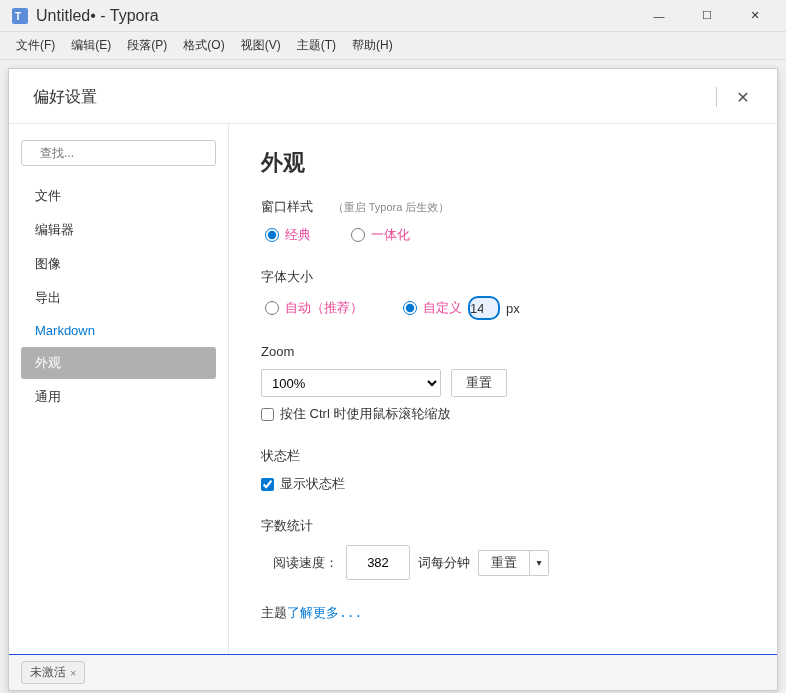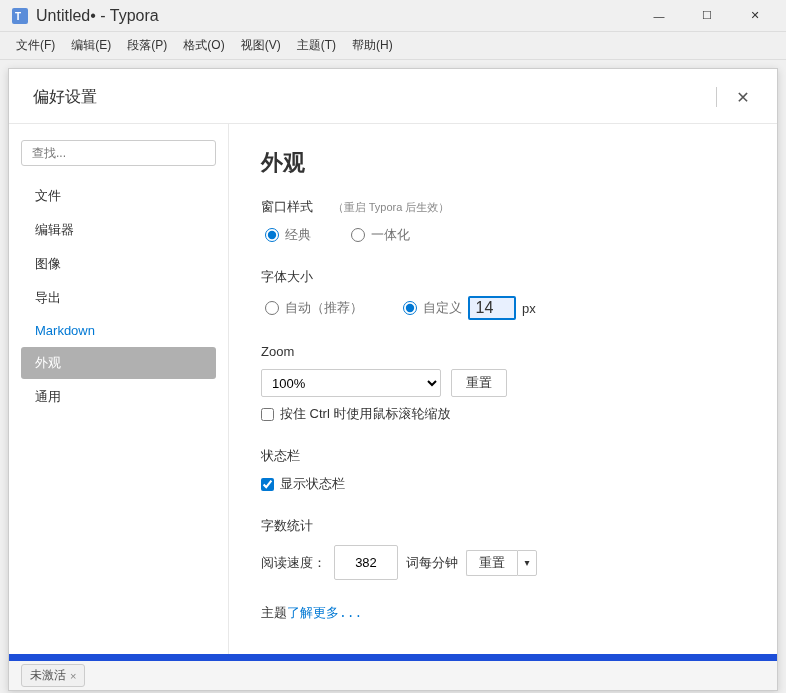--- a/index.html
+++ b/index.html
@@ -126,21 +126,21 @@
       padding: 16px 12px;
       border-right: 1px solid #e8e8e8;
       display: flex;
       flex-direction: column;
       gap: 2px;
     }
     .search-box {
       width: 100%;
       border: 1px solid #ccc;
       border-radius: 3px;
-      padding: 5px 10px;
+      padding: 5px 18px;
       font-size: 12px;
       color: #999;
       margin-bottom: 12px;
       outline: none;
     }
     .nav-item {
       padding: 7px 14px;
       font-size: 13px;
       color: #333;
       cursor: pointer;
@@ -194,42 +194,42 @@
       cursor: pointer;
     }
     .radio-input {
       width: 14px;
       height: 14px;
       accent-color: #0078d4;
       cursor: pointer;
     }
     .radio-label {
       font-size: 13px;
-      color: #737373;
+      color: #ec4899;
     }
 
     
     .font-size-row {
       display: flex;
       align-items: center;
       gap: 40px;
       margin-left: 4px;
     }
     .font-size-custom {
       display: flex;
       align-items: center;
       gap: 6px;
     }
     .font-size-input {
-      width: 48px;
+      width: 32px;
       height: 24px;
       border: 2px solid #0078d4;
-      border-radius: 2px;
+      border-radius: 10px;
       text-align: center;
-      font-size: 16px;
+      font-size: 13px;
       outline: none;
       background: #e8f0fe;
       color: #333;
     }
     .font-size-unit {
       font-size: 13px;
       color: #333;
     }
 
     
@@ -286,20 +286,21 @@
 
     
     .wordcount-row {
       display: flex;
       align-items: center;
       gap: 8px;
     }
     .wordcount-label {
       font-size: 13px;
       color: #333;
+      margin-left: 12px;
     }
     .wordcount-input {
       width: 64px;
       height: 35px;
       border: 1px solid #ccc;
       border-radius: 2px;
       padding: 0 6px;
       font-size: 13px;
       text-align: center;
       outline: none;
@@ -353,21 +354,21 @@
       font-size: 13px;
       color: #0078d4;
       text-decoration: none;
       cursor: pointer;
     }
 
     
     .bottom-bar {
       height: 36px;
       background: #f5f5f5;
-      border-top: 7px solid #1d4ed8;
+      border-top: 1px solid #1d4ed8;
       display: flex;
       align-items: center;
       padding: 0 12px;
       gap: 8px;
     }
     .activate-tag {
       background: #f0f0f0;
       border: 1px solid #ccc;
       border-radius: 3px;
       padding: 2px 8px;

